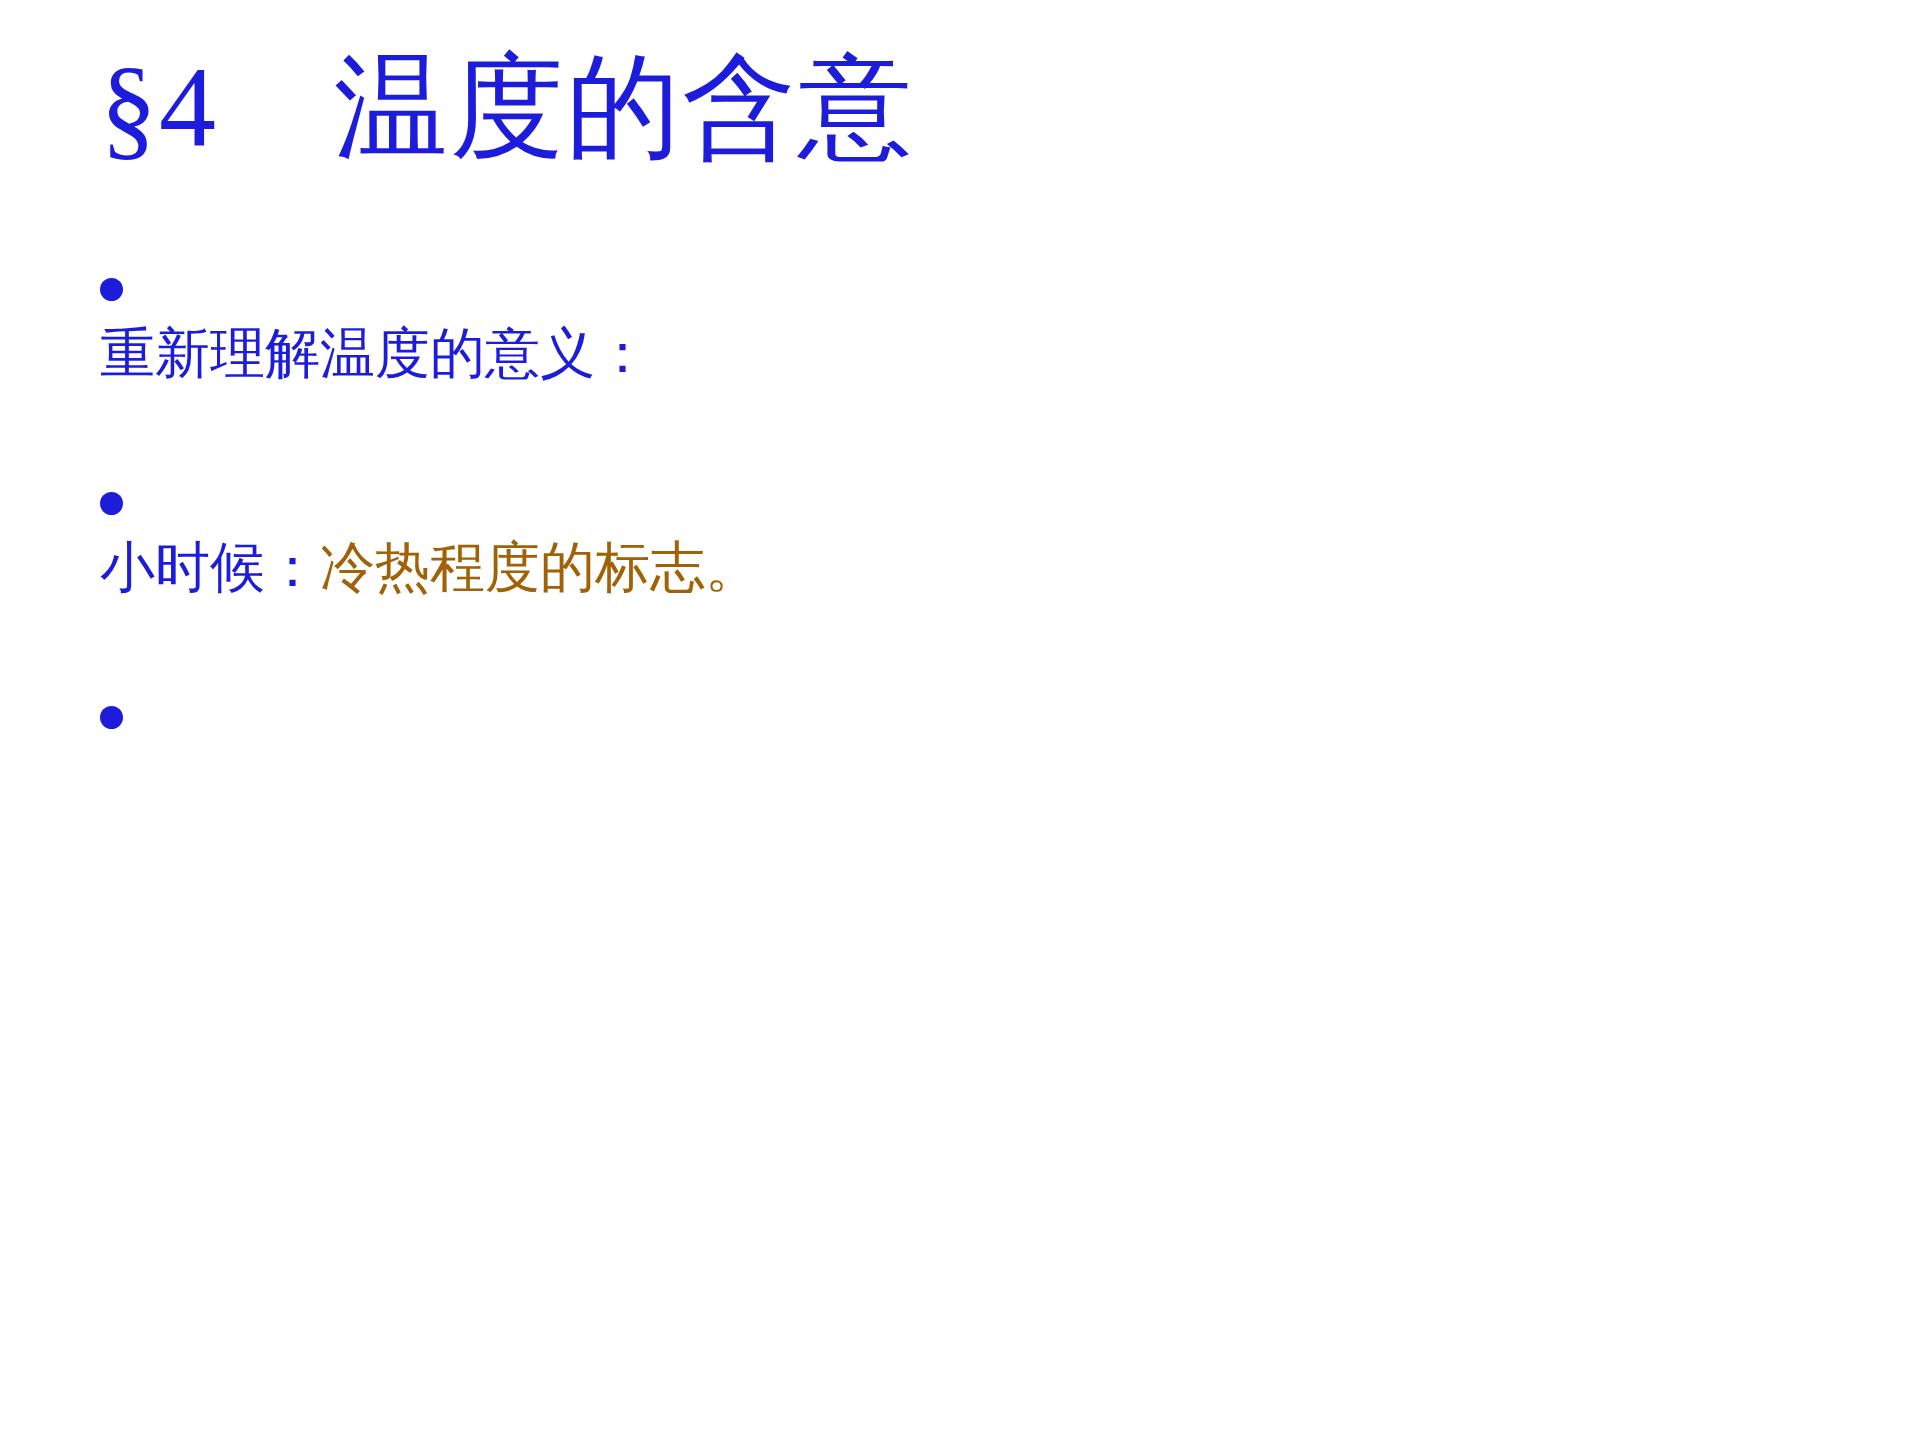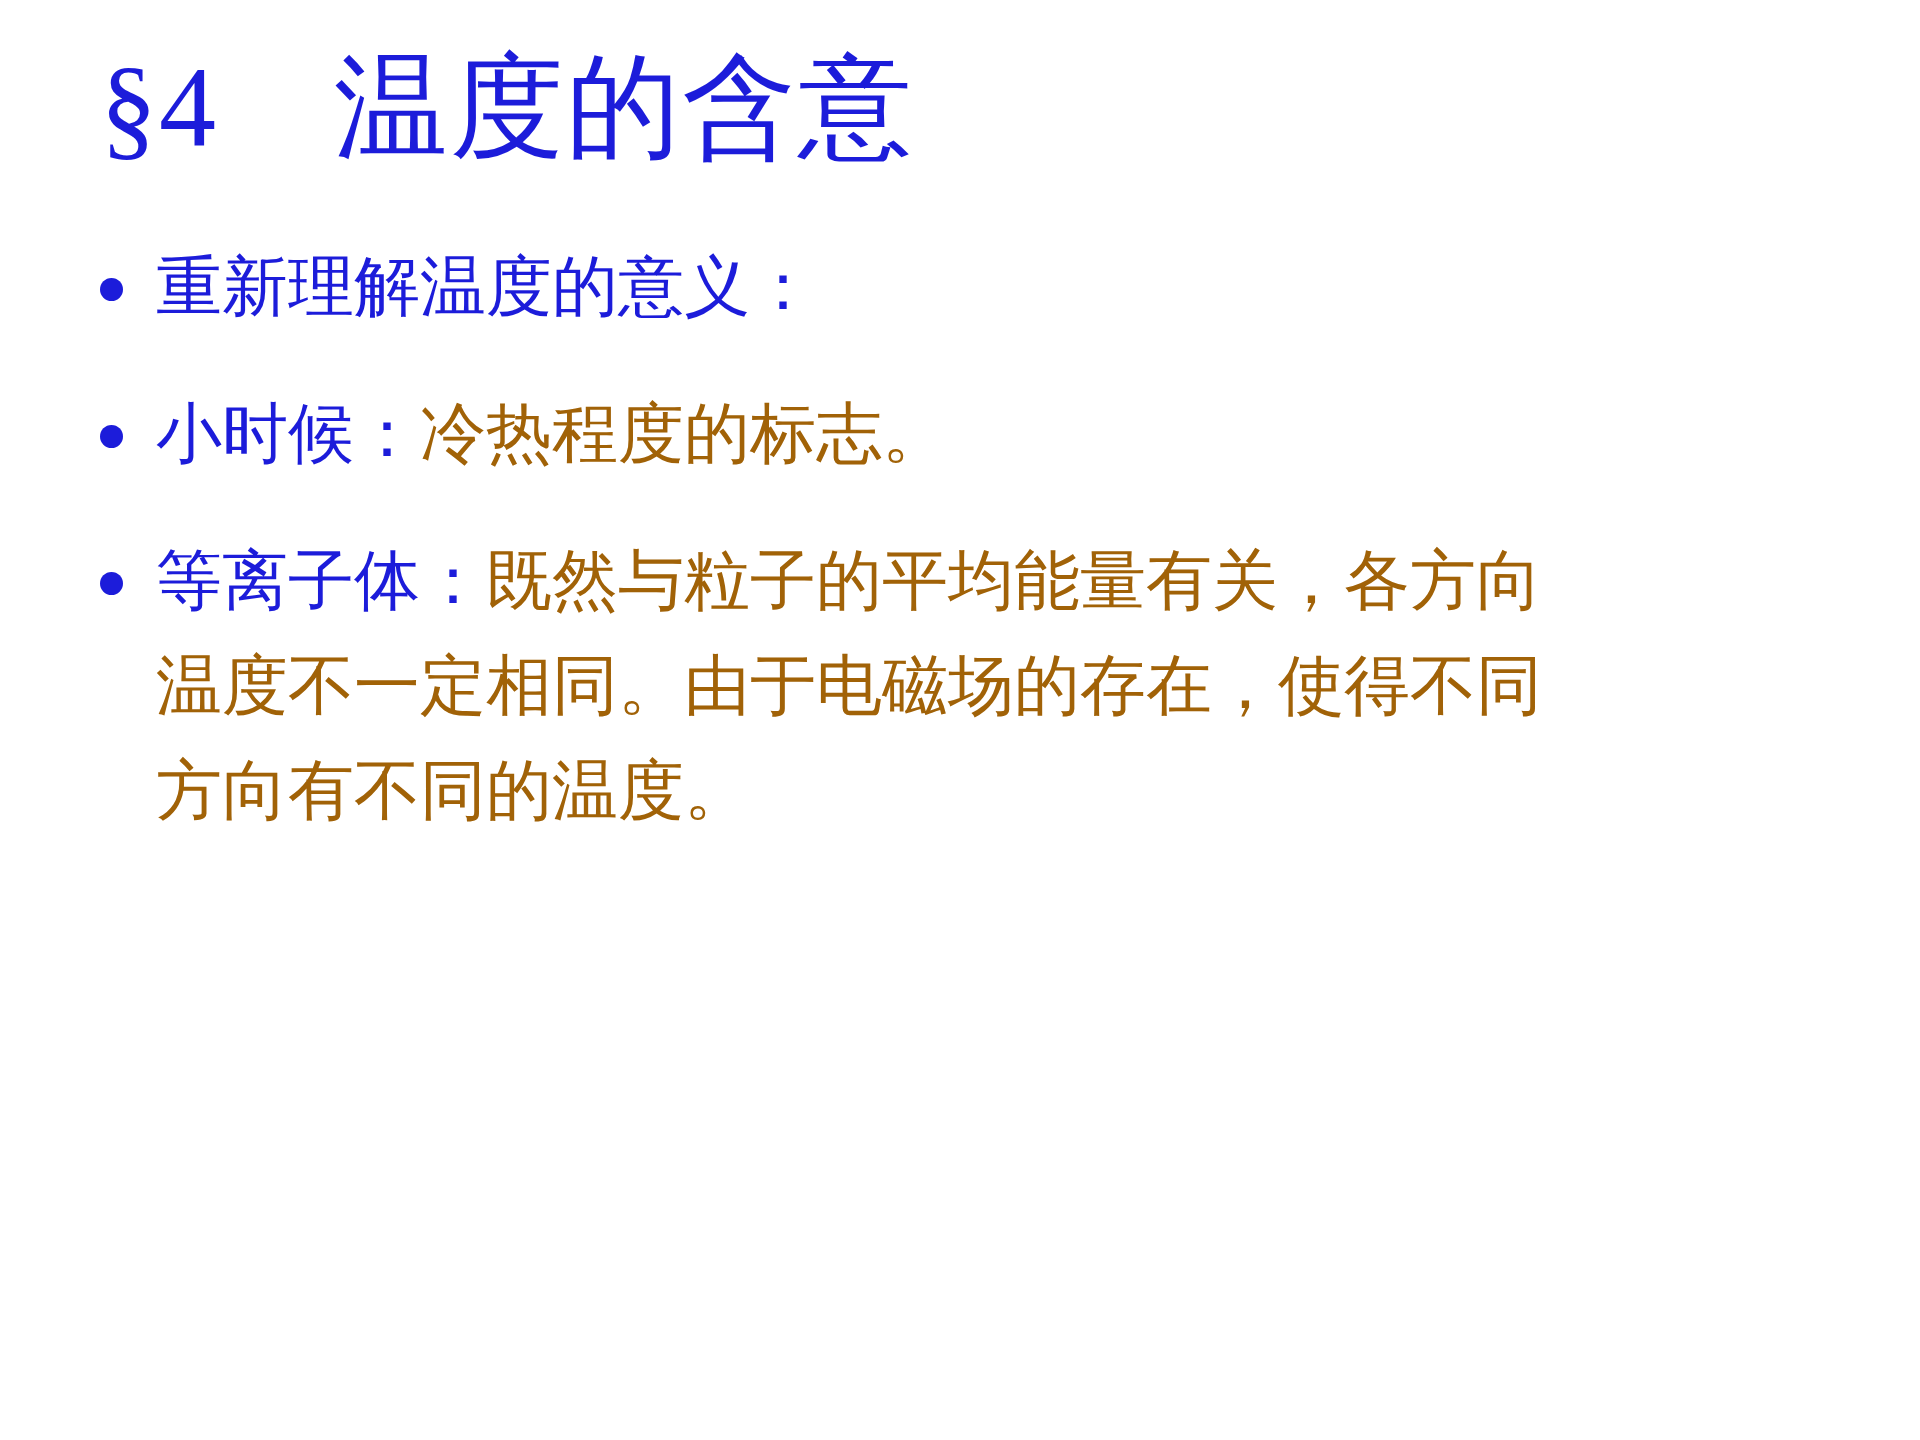--- a/index.html
+++ b/index.html
@@ -31,22 +31,23 @@
   }
   .bullet-list {
     list-style: none;
     margin: 46px 0 0 100px;
     padding: 0;
   }
   .bullet-item {
     display: flex;
     align-items: flex-start;
     margin-bottom: 42px;
-    font-size: 66px;
+    font-size: 55px;
     line-height: 105px;
+    flex-direction: column;
   }
   .bullet-item:last-child {
     margin-bottom: 0;
   }
   .bullet-dot {
     flex: 0 0 56px;
   }
   .bullet-dot::before {
     content: "";
     display: block;
@@ -87,19 +88,16 @@
     <li class="bullet-item">
       <span class="bullet-dot"></span>
       <span class="bullet-text">
         <span class="seg-label">小时候：</span><span class="seg-body">冷热程度的标志。</span>
       </span>
     </li>
 
 
     <li class="bullet-item">
       <span class="bullet-dot"></span>
-      <span class="bullet-text">
-        <span class="seg-label">等离子体：</span><span class="seg-body">既然与粒子的平均能量有关，各方向温度不一定相同。由于电磁场的存在，使得不同方向有不同的温度。</span>
-      </span>
     </li>
 
   </ul>
 </div>
 
 </body></html>

